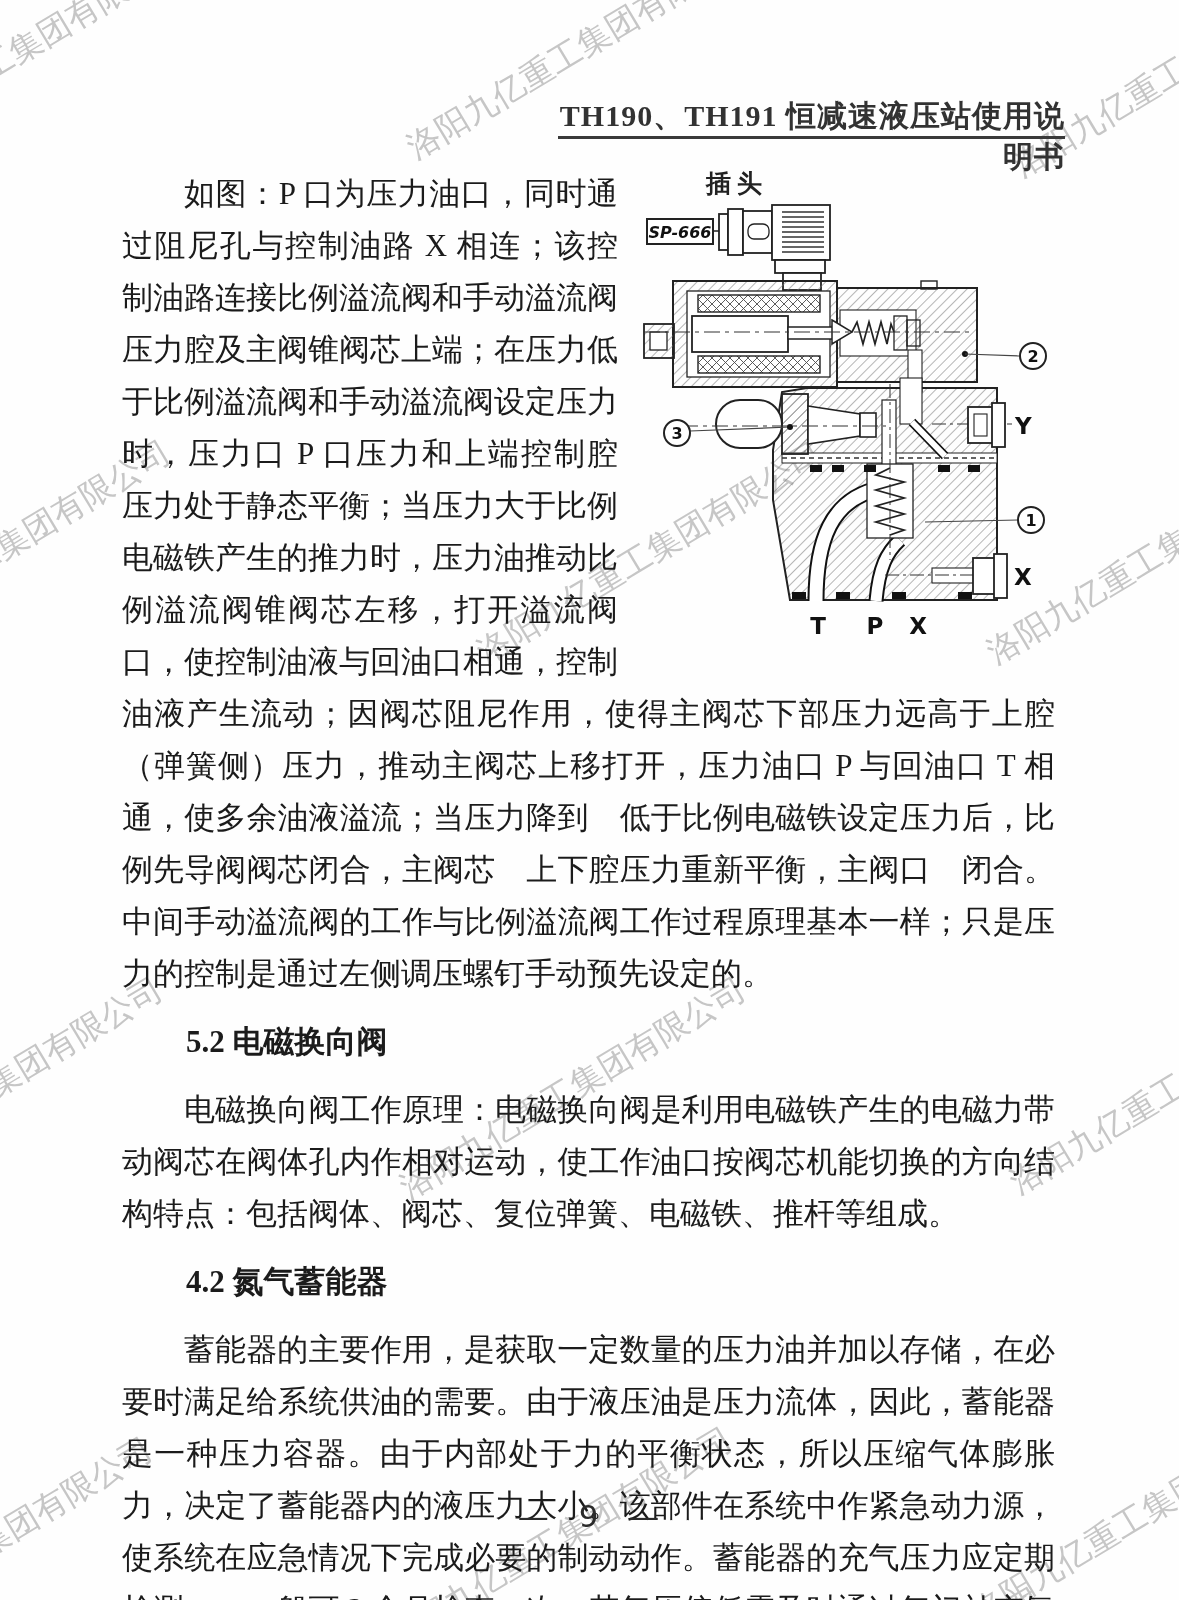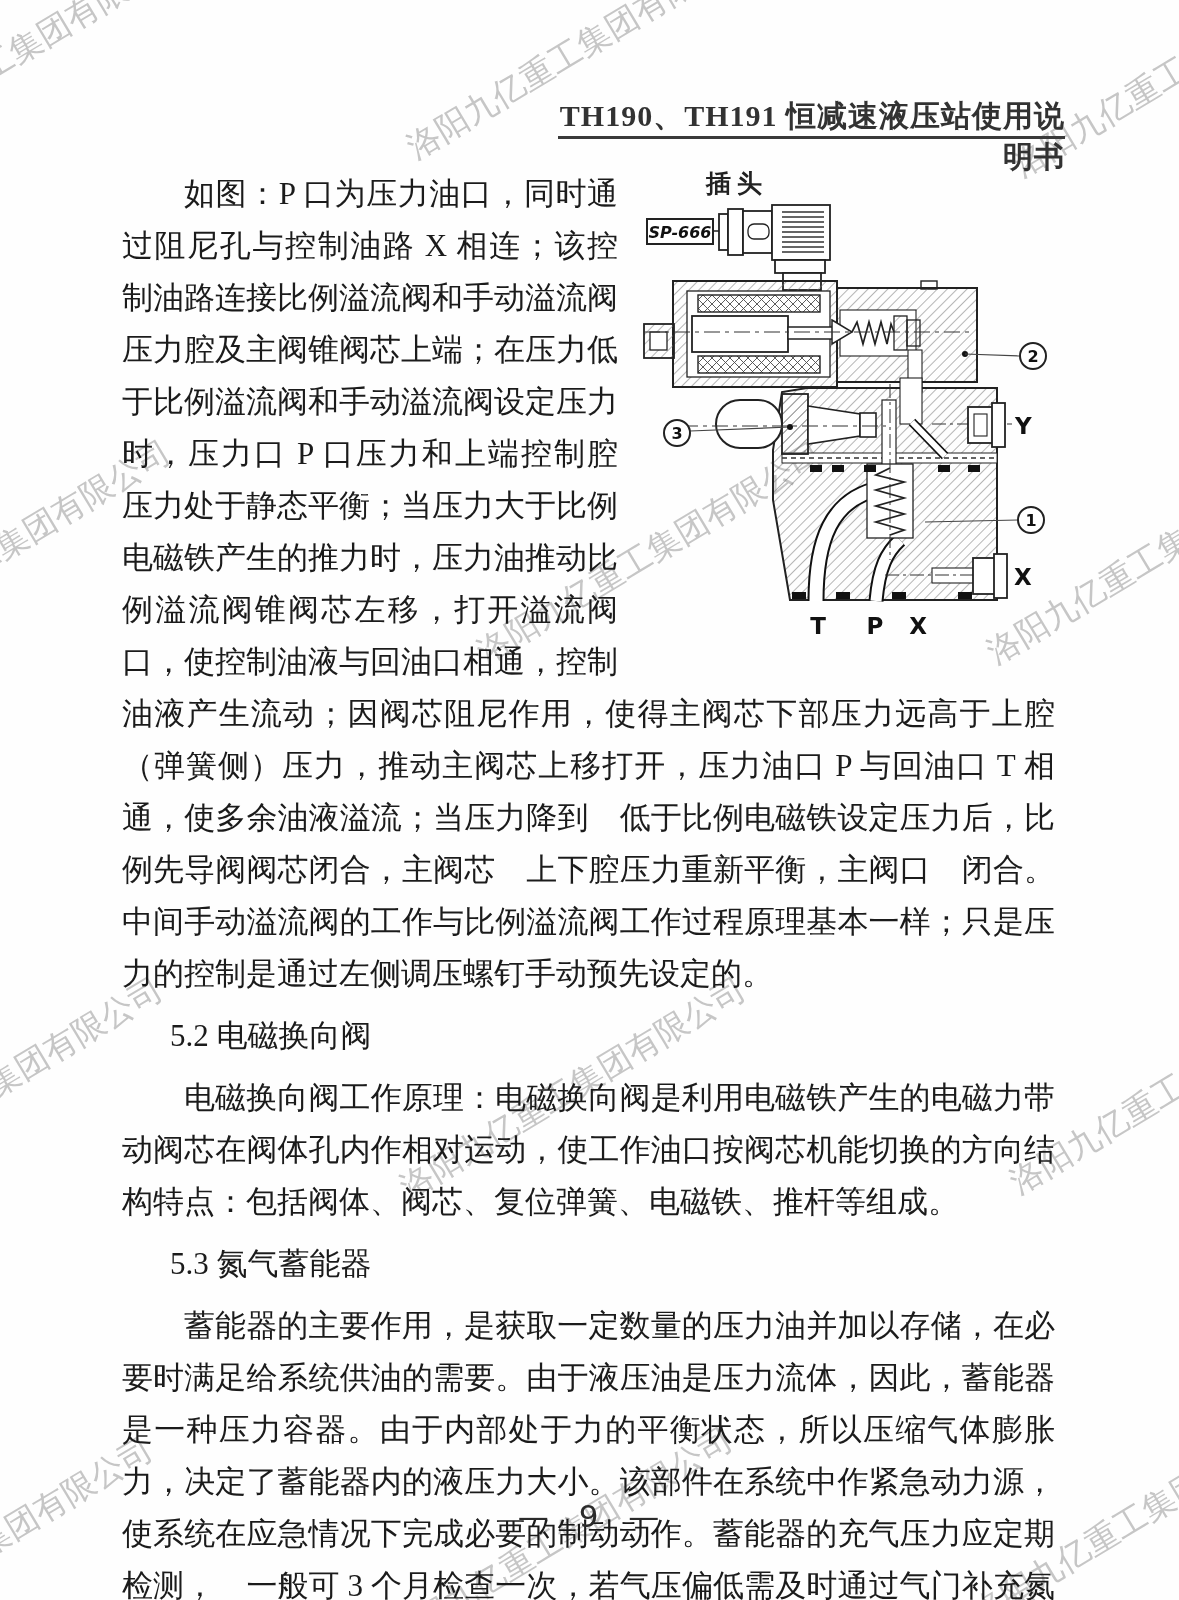--- a/index.html
+++ b/index.html
@@ -10,21 +10,21 @@
       transform:rotate(-31deg);white-space:nowrap;letter-spacing:0px;
       font-family:"DejaVu Sans",sans-serif;pointer-events:none;}
   
   .hdr-title{position:absolute;left:555px;top:96px;width:510px;text-align:right;
       font-size:30px;font-weight:700;color:#323232;letter-spacing:1px;z-index:2;}
   .hdr-rule{position:absolute;left:558px;top:136px;width:507px;height:3px;background:#3a3a3a;z-index:2;}
   
   .content{position:absolute;left:112px;top:158px;width:953px;z-index:2;
       font-size:31px;line-height:52px;text-align:justify;}
   .content p{margin:10px;text-indent:62px;}
-  .content h3{margin:0;font-size:31px;line-height:52px;font-weight:400;text-indent:58px;}
+  .content h3{margin:16px;font-size:31px;line-height:52px;font-weight:700;text-indent:58px;}
   .figure{float:right;width:437px;height:500px;margin:0 0 4px 10px;}
   .figure svg{display:block;margin:2px 0 0 12px;}
   
   .footer{position:absolute;left:0;top:1498px;width:100%;text-align:center;z-index:2;
       font-size:31px;color:#2b2b2b;letter-spacing:2px;word-spacing:16px;
       font-family:"DejaVu Sans",sans-serif;}
   .figtext{font-family:"DejaVu Sans",sans-serif;font-weight:700;fill:#111;}
 </style>
 </head>
 <body>
@@ -175,19 +175,19 @@
 
         <text x="178" y="474" text-anchor="middle" font-size="23" class="figtext">T</text>
         <text x="235" y="474" text-anchor="middle" font-size="23" class="figtext">P</text>
         <text x="278" y="474" text-anchor="middle" font-size="23" class="figtext">X</text>
       </svg>
     </div>
 
     <p>如图：P 口为压力油口，同时通过阻尼孔与控制油路 X 相连；该控制油路连接比例溢流阀和手动溢流阀压力腔及主阀锥阀芯上端；在压力低于比例溢流阀和手动溢流阀设定压力时，压力口 P 口压力和上端控制腔压力处于静态平衡；当压力大于比例电磁铁产生的推力时，压力油推动比例溢流阀锥阀芯左移，打开溢流阀口，使控制油液与回油口相通，控制油液产生流动；因阀芯阻尼作用，使得主阀芯下部压力远高于上腔（弹簧侧）压力，推动主阀芯上移打开，压力油口 P 与回油口 T 相通，使多余油液溢流；当压力降到　低于比例电磁铁设定压力后，比例先导阀阀芯闭合，主阀芯　上下腔压力重新平衡，主阀口　闭合。中间手动溢流阀的工作与比例溢流阀工作过程原理基本一样；只是压力的控制是通过左侧调压螺钉手动预先设定的。</p>
     <h3>5.2 电磁换向阀</h3>
     <p>电磁换向阀工作原理：电磁换向阀是利用电磁铁产生的电磁力带动阀芯在阀体孔内作相对运动，使工作油口按阀芯机能切换的方向结构特点：包括阀体、阀芯、复位弹簧、电磁铁、推杆等组成。</p>
-    <h3>5.3 氮气蓄能器</h3>
+    <h3>4.2 氮气蓄能器</h3>
     <p>蓄能器的主要作用，是获取一定数量的压力油并加以存储，在必要时满足给系统供油的需要。由于液压油是压力流体，因此，蓄能器是一种压力容器。由于内部处于力的平衡状态，所以压缩气体膨胀力，决定了蓄能器内的液压力大小。该部件在系统中作紧急动力源，　使系统在应急情况下完成必要的制动动作。蓄能器的充气压力应定期检测，　一般可 3 个月检查一次，若气压偏低需及时通过气门补充氮气。</p>
   </div>
 
   <div class="footer">— 9 —</div>
 
 </div>
 
 </body></html>

